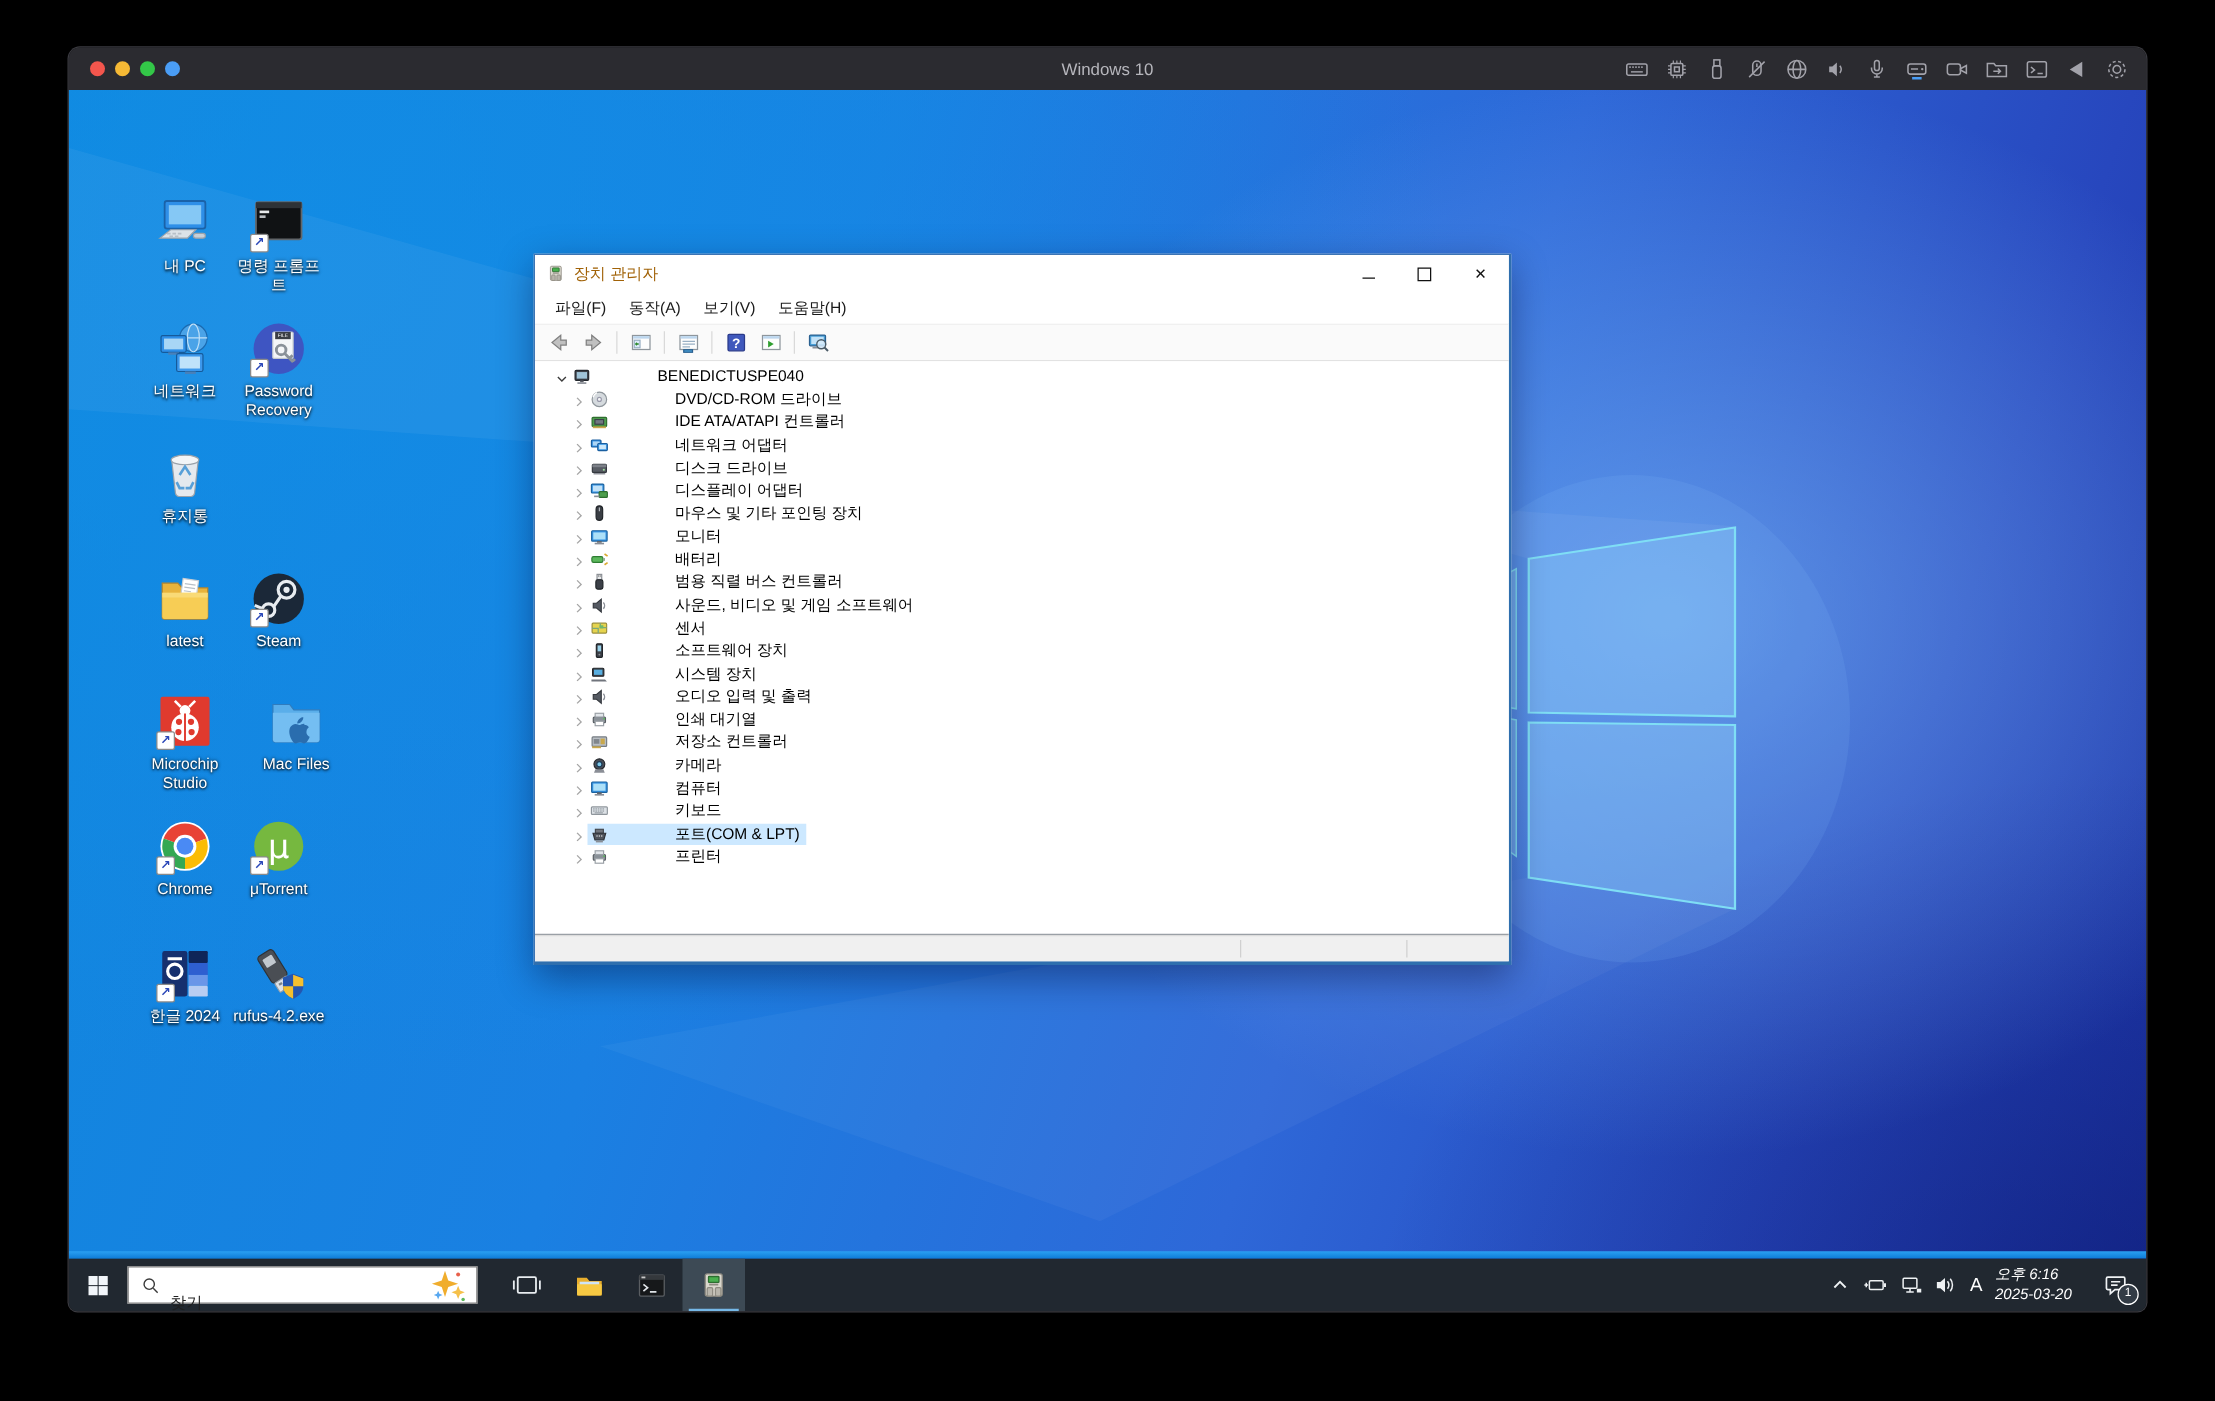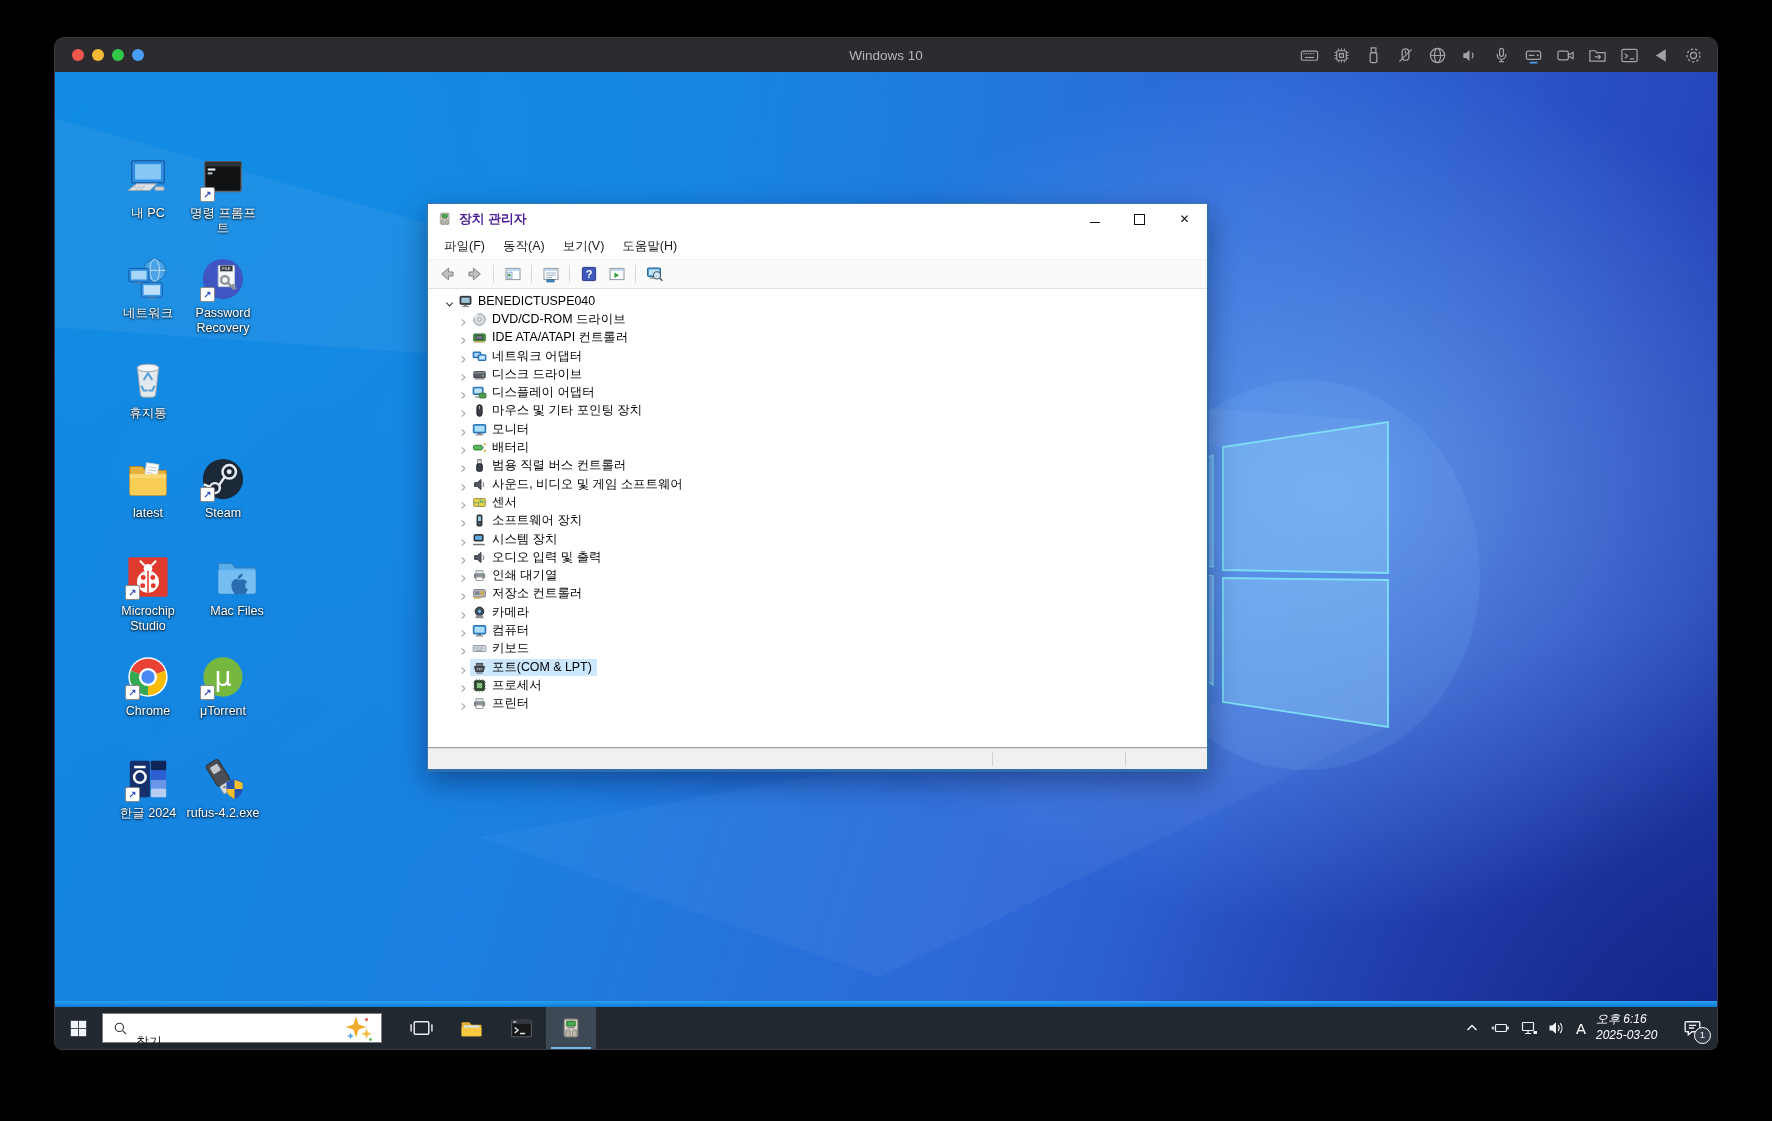--- a/index.html
+++ b/index.html
@@ -33,39 +33,39 @@
       text-shadow:0 1px 2px rgba(0,0,0,.9),0 0 3px rgba(0,0,0,.65);}
   .scut{position:absolute;left:0;bottom:0;width:13px;height:13px;background:#fff;
       border:1px solid #8a8a8a;border-radius:2px;font-size:10px;font-weight:bold;color:#2a47b8;
       display:flex;align-items:center;justify-content:center;line-height:1;}
   
   .dm{position:absolute;left:372px;top:131px;width:779px;height:565px;background:#fff;
       border:1px solid #3c74b4;border-right:2px solid #2f6fae;border-bottom:3px solid #2f6fae;
       box-shadow:0 10px 28px rgba(0,0,40,.4);display:flex;flex-direction:column;z-index:5;}
   .dm-titlebar{height:30px;display:flex;align-items:center;background:#fff;flex:0 0 auto;}
   .dm-title-icon{width:16px;height:16px;margin-left:9px;flex:0 0 auto;}
-  .dm-title{font-size:12.8px;color:#4c1d95;margin-left:6px;font-weight:bold;}
+  .dm-title{font-size:12.8px;color:#a16207;margin-left:6px;}
   .dm-caption{margin-left:auto;display:flex;height:100%;}
   .cbtn{width:45px;display:flex;align-items:center;justify-content:center;}
   .g-min{width:10px;border-bottom:1px solid #111;display:inline-block;transform:translateY(3px);}
   .g-max{width:9px;height:9px;border:1px solid #111;display:inline-block;}
   .g-close{font-size:12px;color:#111;}
   .dm-menubar{height:25px;display:flex;align-items:center;padding-left:7px;font-size:12.5px;
       color:#1a1a1a;background:#fff;flex:0 0 auto;}
   .menu-item{padding:0 9px;}
   .dm-toolbar{height:28px;display:flex;align-items:center;background:#fafafa;
       border-top:1px solid #f0f0f0;border-bottom:1px solid #e2e2e2;padding-left:6px;gap:3px;flex:0 0 auto;}
   .tbtn{width:25px;height:23px;display:flex;align-items:center;justify-content:center;}
   .tbtn svg{width:18px;height:18px;}
   .tsep{width:1px;height:18px;background:#d9d9d9;margin:0 3px;}
   .dm-tree{flex:1;background:#fff;overflow:hidden;padding-top:3px;border-bottom:1px solid #9aa0a6;}
   .trow{display:flex;align-items:center;height:18.3px;}
   .chev{width:11px;height:11px;flex:0 0 auto;margin-left:30px;margin-right:1px;}
   .trow.root .chev{margin-left:16px;}
-  .tinner{display:flex;align-items:center;height:17px;padding-right:5px;}
+  .tinner{display:flex;align-items:center;height:17px;padding-right:5px;gap:48px;}
   .tinner.sel{background:#cce8ff;align-items:flex-end;}
   .ticon{width:15px;height:15px;margin:0 5px 0 2px;flex:0 0 auto;}
   .tlabel{font-size:12.4px;color:#000;white-space:nowrap;}
   .dm-status{height:20px;background:#f0f0f0;border-top:1px solid #dcdcdc;position:relative;flex:0 0 auto;}
   .status-sep{position:absolute;top:3px;bottom:3px;width:1px;background:#d0d0d0;}
   
   .taskbar{position:absolute;left:0;right:0;bottom:0;height:42px;background:#212830;
       display:flex;align-items:stretch;z-index:10;}
   .tb-start{width:47px;display:flex;align-items:center;justify-content:center;}
   .tb-start svg{width:17px;height:17px;}
@@ -717,35 +717,20 @@
                   </svg></span>
                 <span class="tlabel">포트(COM &amp; LPT)</span>
               </span>
             </div>
             <div class="trow">
               <span class="chev"><svg viewBox="0 0 12 12" width="100%" height="100%">
                   <polyline points="4,2.5 7.5,6 4,9.5" fill="none" stroke="#a6a6a6" stroke-width="1.2"></polyline>
                 </svg></span>
               <span class="tinner">
                 <span class="ticon"><svg viewBox="0 0 16 16" width="100%" height="100%">
-                    <rect x="2.8" y="2.8" width="10.4" height="10.4" rx="0.8" fill="#2e4a2e" stroke="#16301a"></rect>
-                    <rect x="5.2" y="5.2" width="5.6" height="5.6" fill="#86c086"></rect>
-                    <g stroke="#8a8e96" stroke-width="0.9">
-                      <path d="M5 0.8 V2.8 M8 0.8 V2.8 M11 0.8 V2.8 M5 13.2 V15.2 M8 13.2 V15.2 M11 13.2 V15.2 M0.8 5 H2.8 M0.8 8 H2.8 M0.8 11 H2.8 M13.2 5 H15.2 M13.2 8 H15.2 M13.2 11 H15.2"></path>
-                    </g>
-                  </svg></span>
-                <span class="tlabel">프로세서</span>
-              </span>
-            </div>
-            <div class="trow">
-              <span class="chev"><svg viewBox="0 0 12 12" width="100%" height="100%">
-                  <polyline points="4,2.5 7.5,6 4,9.5" fill="none" stroke="#a6a6a6" stroke-width="1.2"></polyline>
-                </svg></span>
-              <span class="tinner">
-                <span class="ticon"><svg viewBox="0 0 16 16" width="100%" height="100%">
                     <rect x="2.8" y="6" width="10.4" height="4.8" rx="0.8" fill="#8a9198" stroke="#565c62"></rect>
                     <rect x="4.4" y="2.8" width="7.2" height="3.2" fill="#e2e6ea" stroke="#9aa0a6"></rect>
                     <rect x="4.4" y="9.6" width="7.2" height="3.8" fill="#fff" stroke="#9aa0a6"></rect>
                     <circle cx="12" cy="7.4" r="0.8" fill="#5cb85c"></circle>
                   </svg></span>
                 <span class="tlabel">프린터</span>
               </span>
             </div>
           </div>
         <div class="dm-status">

